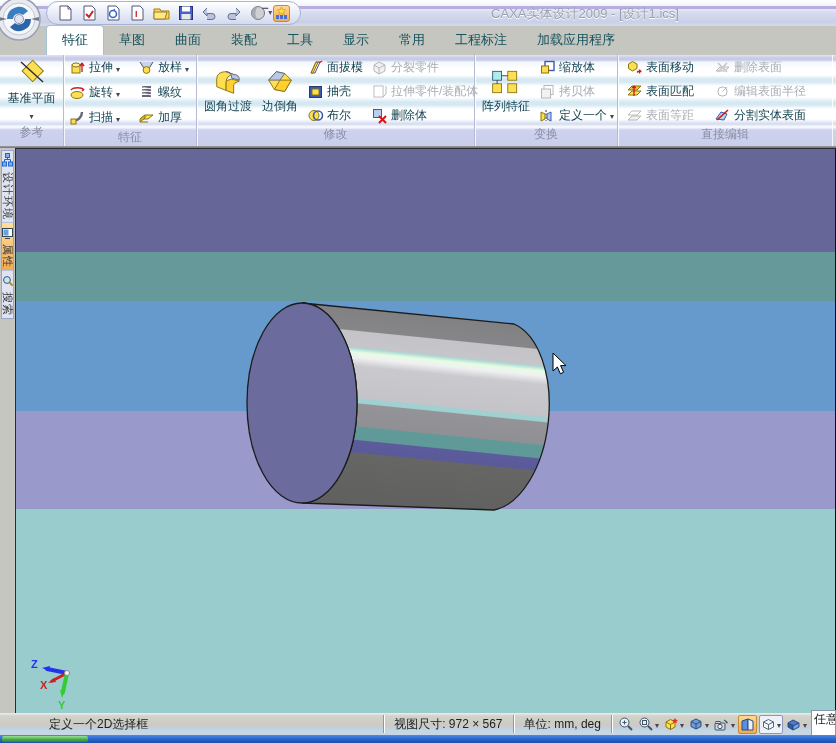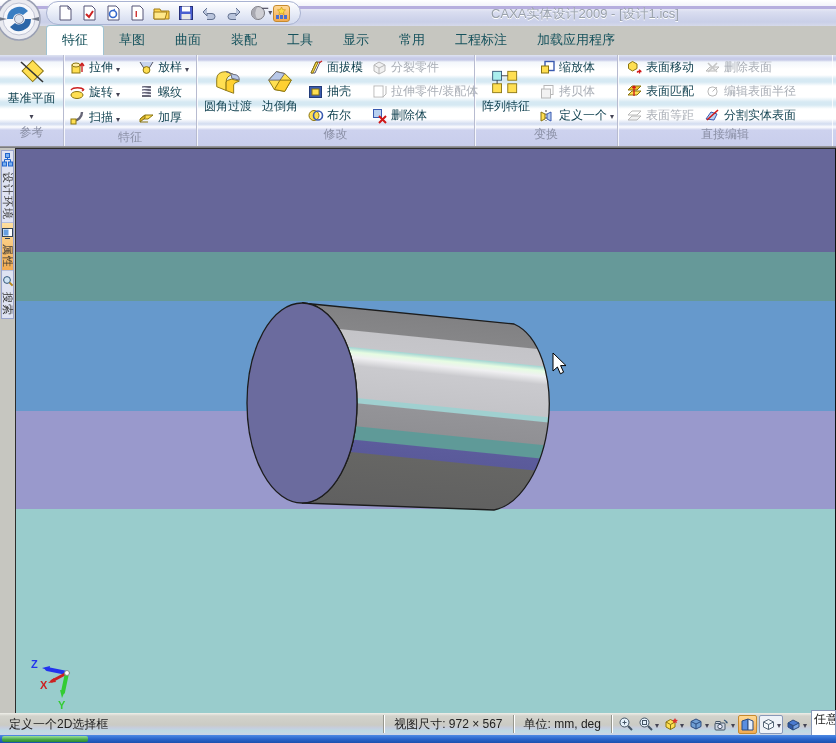--- a/index.html
+++ b/index.html
@@ -58,21 +58,21 @@
   .stab{display:flex;flex-direction:column;align-items:center;padding:2px 0;gap:1px;border-bottom:1px solid #b8c0dc;cursor:default;}
   .stab.active{background:linear-gradient(180deg,#ffdf9e,#f2ab52);}
   .stab .vtxt{writing-mode:vertical-rl;text-orientation:sideways;font-size:11px;color:#333;letter-spacing:1px;}
   .viewport{position:relative;flex:1;height:100%;border-left:1px solid #2c2c2c;border-top:1px solid #2c2c2c;border-right:1px solid #101010;}
   .scene{position:absolute;left:0;top:0;}
 
   
   .statusbar{position:absolute;left:0;top:713px;width:836px;height:22px;
     background:linear-gradient(180deg,#efefe9 0,#d2d2cb 3px,#cbcbc4 12px,#c6cdde 15px,#bedbe4 18px,#ccd4e6 22px);
     display:flex;align-items:center;font-size:12px;color:#222;}
-  .sb-msg{flex:1;padding-left:9px;overflow:hidden;white-space:nowrap;}
+  .sb-msg{flex:1;padding-left:9px;overflow:hidden;white-space:nowrap;margin-left:40px;}
   .sb-sep{width:1px;height:18px;background:#97978f;box-shadow:1px 0 0 #fff;margin:0 2px;}
   .sb-pane{padding:0 8px;white-space:nowrap;}
   .sb-icons{display:flex;align-items:center;gap:2px;padding:0 3px;}
   .sbi{display:flex;align-items:center;gap:1px;padding:1px;cursor:default;}
   .sbi.hl{background:linear-gradient(180deg,#ffd894,#f2ab52);border:1px solid #c68a2e;border-radius:2px;}
   .sbi.boxed{border:1px solid #8898b8;background:#eef2f8;border-radius:2px;}
   .sb-right{width:25px;height:29px;background:#fff;border:1px solid #8898b8;overflow:hidden;
     white-space:nowrap;font-size:12px;padding-left:2px;}
 
   
@@ -394,21 +394,21 @@
               </span>
             <span>定义一个</span>
               <span class="caret"></span>
           </div>
         </div>
       </div>
       <div class="glabel">变换</div>
     </div>
 
     <div class="rgroup" style="width:214px;border-right:none">
-      <div class="gbody" style="gap:6px;padding-left:6px">
+      <div class="gbody" style="gap:16px;padding-left:6px">
         <div class="vcol">
           <div class="rbtn">
             <span class="ic">
                 <svg width="17" height="17" viewBox="0 0 17 17">
                   <path d="M2.5 5l4-2.5 4.5 2.5v4.5L6.5 12 2.5 9.5z" fill="#ffdf52" stroke="#8a7410"></path>
                   <path d="M11.5 12.5h4M13.5 10.5v4M11 12.5l1 1m2-2l1 1" stroke="#d01818" stroke-width="1.3"></path>
                 </svg>
               </span>
             <span>表面移动</span>
           </div>

